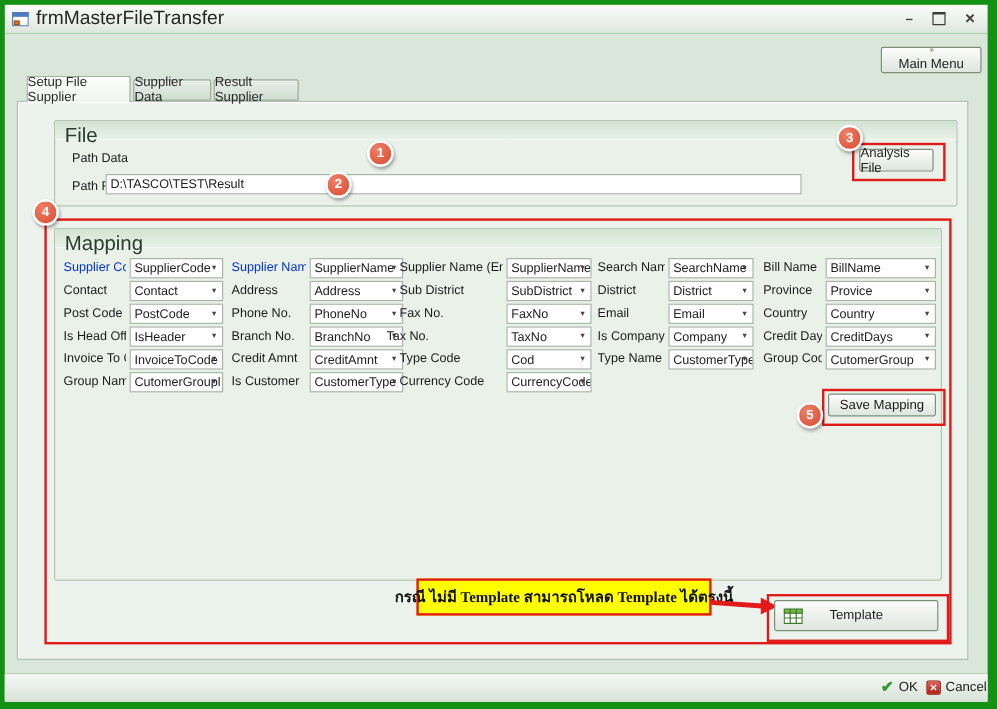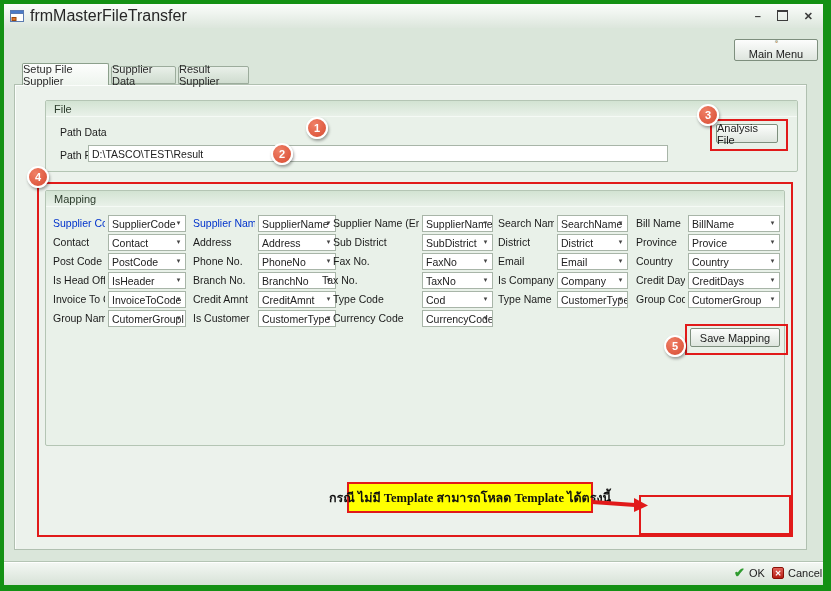--- a/index.html
+++ b/index.html
@@ -25,23 +25,23 @@
   .tab-active{left:22px;top:63px;width:87px;height:22px;z-index:3;
        background:linear-gradient(#fdfefd,#eef4ee);border:1px solid #8ca08c;border-bottom:none;}
   .tab-i2{left:111px;top:66px;width:65px;height:18px;z-index:2;
        background:linear-gradient(#e9f0e9,#cfdccf);border:1px solid #9cac9c;}
   .tab-i3{left:178px;top:66px;width:71px;height:18px;z-index:2;
        background:linear-gradient(#e9f0e9,#cfdccf);border:1px solid #9cac9c;}
   .tabpage{position:absolute;left:14px;top:84px;width:793px;height:466px;z-index:1;
        background:#ecf2ec;border:1px solid #b0c0b0;box-shadow:inset 1px 1px 0 #fbfdfb;box-sizing:border-box;}
   .group{position:absolute;background:#e9f1e9;border:1px solid #b4c5b4;border-radius:2px;box-sizing:border-box;z-index:2;}
   .group-head{height:16px;background:linear-gradient(#d2e3d2,#e9f1e9);border-bottom:1px solid #f5faf5;
-       font-size:11px;color:#2c3c2c;padding:2px 0 0 8px;box-sizing:border-box;border-radius:2px 2px 0 0;}
+       font-size:17px;color:#2c3c2c;padding:2px 0 0 8px;box-sizing:border-box;border-radius:2px 2px 0 0;}
   .file-group{left:45px;top:100px;width:753px;height:72px;}
-  .map-group{left:45px;top:190px;width:740px;height:256px;}
+  .map-group{left:45px;top:190px;width:740px;height:294px;}
   .lbl{position:absolute;font-size:10.5px;color:#1b1b1b;white-space:nowrap;z-index:3;}
   .tb{position:absolute;height:17px;background:#fff;border:1px solid #a8b5a8;box-sizing:border-box;
        font-size:10.5px;color:#222;padding:2px 3px 0;white-space:nowrap;overflow:hidden;z-index:3;}
   .combo{position:absolute;height:17px;background:#fff;border:1px solid #a8b5a8;box-sizing:border-box;
        font-size:10.5px;color:#222;padding:2px 13px 0 3px;white-space:nowrap;overflow:hidden;z-index:3;}
   .combo .arr{position:absolute;right:1px;top:3px;width:11px;font-size:7px;color:#444;text-align:center;}
   .redbox{position:absolute;border:2px solid #e11a1a;z-index:4;}
   .badge{position:absolute;width:22px;height:22px;border-radius:50%;
        background:radial-gradient(circle at 35% 30%,#ef8066,#d84a31);border:2px solid #fff;
        box-shadow:1px 2px 3px rgba(0,0,0,.35);color:#fff;font-size:11px;font-weight:bold;
@@ -173,20 +173,30 @@
 
   <div class="btn" style="left:690px;top:328px;width:90px;height:19px;z-index:5;">Save Mapping</div>
   <div class="redbox" style="left:685px;top:324px;width:99px;height:27px;"></div>
   <div class="badge" style="left:664px;top:335px;">5</div>
 
   <div class="tooltip">กรณี ไม่มี Template สามารถโหลด Template ได้ตรงนี้</div>
   <svg style="position:absolute;left:592px;top:496px;z-index:5;" width="56" height="18" viewBox="0 0 56 18">
     <line x1="0" y1="6" x2="43" y2="9" stroke="#e11a1a" stroke-width="4"></line>
     <polygon points="42,2 56,9.5 42,16" fill="#e11a1a"></polygon>
   </svg>
+  <div class="btn" style="left:645px;top:500px;width:137px;height:26px;z-index:5;">
+    <svg style="position:absolute;left:7px;top:6px;" width="16" height="13" viewBox="0 0 16 13">
+      <rect x="0.5" y="0.5" width="15" height="12" fill="#ffffff" stroke="#3a7a2a"></rect>
+      <rect x="0.5" y="0.5" width="15" height="3.5" fill="#7ab648" stroke="#3a7a2a"></rect>
+      <line x1="5.5" y1="0.5" x2="5.5" y2="12.5" stroke="#3a7a2a"></line>
+      <line x1="10.5" y1="0.5" x2="10.5" y2="12.5" stroke="#3a7a2a"></line>
+      <line x1="0.5" y1="8" x2="15.5" y2="8" stroke="#3a7a2a"></line>
+    </svg>
+    <span>Template</span>
+  </div>
   <div class="redbox" style="left:639px;top:495px;width:148px;height:36px;"></div>
 
   <div class="statusbar"></div>
   <div class="footer-item" style="left:734px;top:567px;">
     <span class="check">✔</span>
     <span>OK</span>
   </div>
   <div class="footer-item" style="left:772px;top:567px;">
     <span class="cancel-ic">✕</span>
     <span>Cancel</span>

